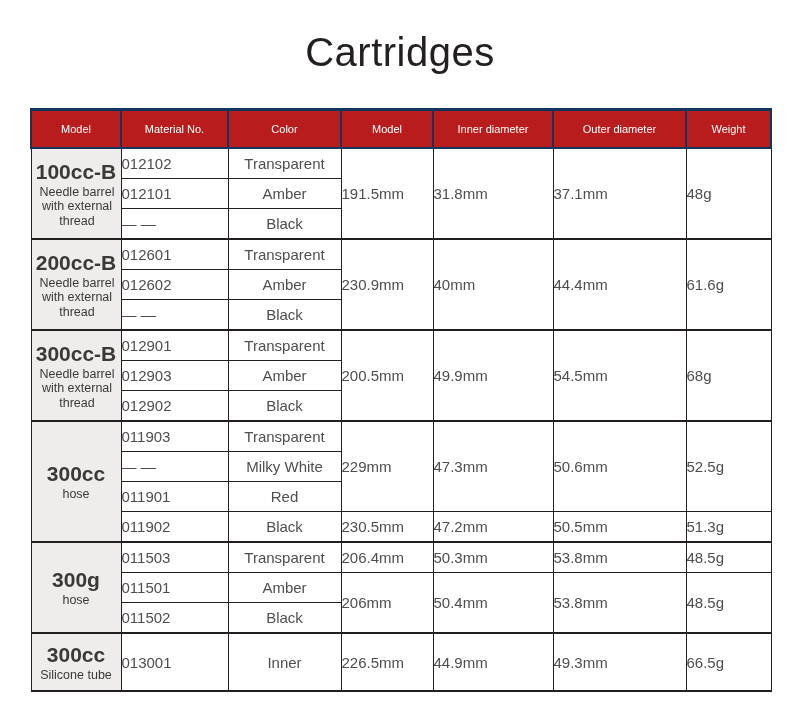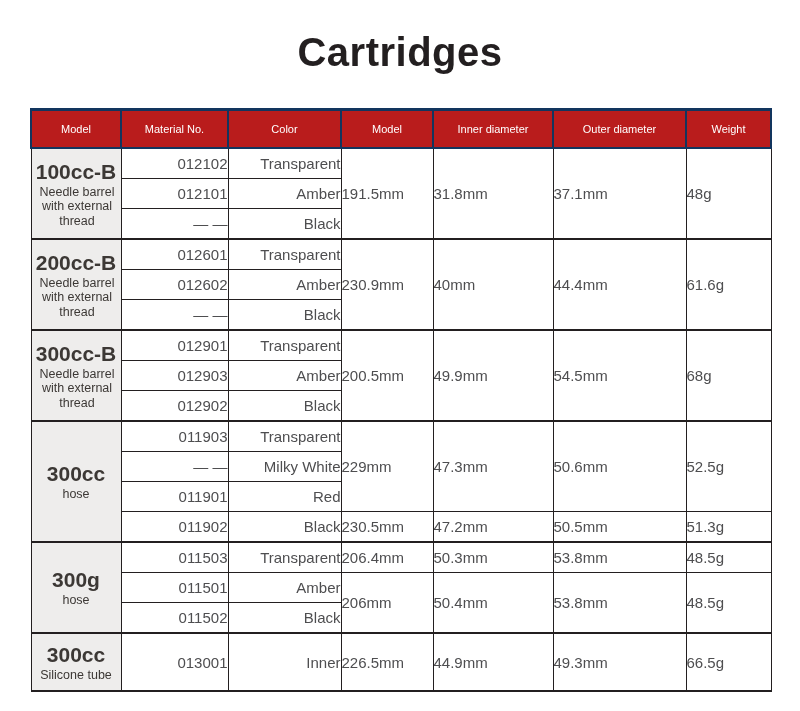--- a/index.html
+++ b/index.html
@@ -8,21 +8,21 @@
     background: #ffffff;
     width: 800px;
     height: 711px;
     font-family: "Liberation Sans", sans-serif;
     overflow: hidden;
   }
   .page-title {
     margin: 28px 0 0 0;
     text-align: center;
     font-size: 40px;
-    font-weight: bold;
+    font-weight: normal;
     color: #231f20;
     letter-spacing: 0.5px;
     line-height: 1.2;
   }
   .tbl-wrap {
     margin: 32px 30px 0 30px;
   }
   table.spec-table {
     width: 740px;
     border-collapse: collapse;
@@ -63,22 +63,22 @@
     font-size: 21px;
     color: #3c3835;
     line-height: 1.25;
   }
   .model-desc {
     font-size: 12.5px;
     color: #3c3835;
     line-height: 1.15;
   }
   .desc-left .model-desc { text-align: center; padding-left: 2px; }
-  td.mat { text-align: right; }
-  td.colr { text-align: right; padding-left: 12px; }
+  td.mat { text-align: left; }
+  td.colr { text-align: center; padding-left: 12px; }
   td.spec { text-align: left; }
 </style>
 </head>
 <body>
 
 <h1 class="page-title">Cartridges</h1>
 
 <div class="tbl-wrap">
   <table class="spec-table">
     <colgroup>

